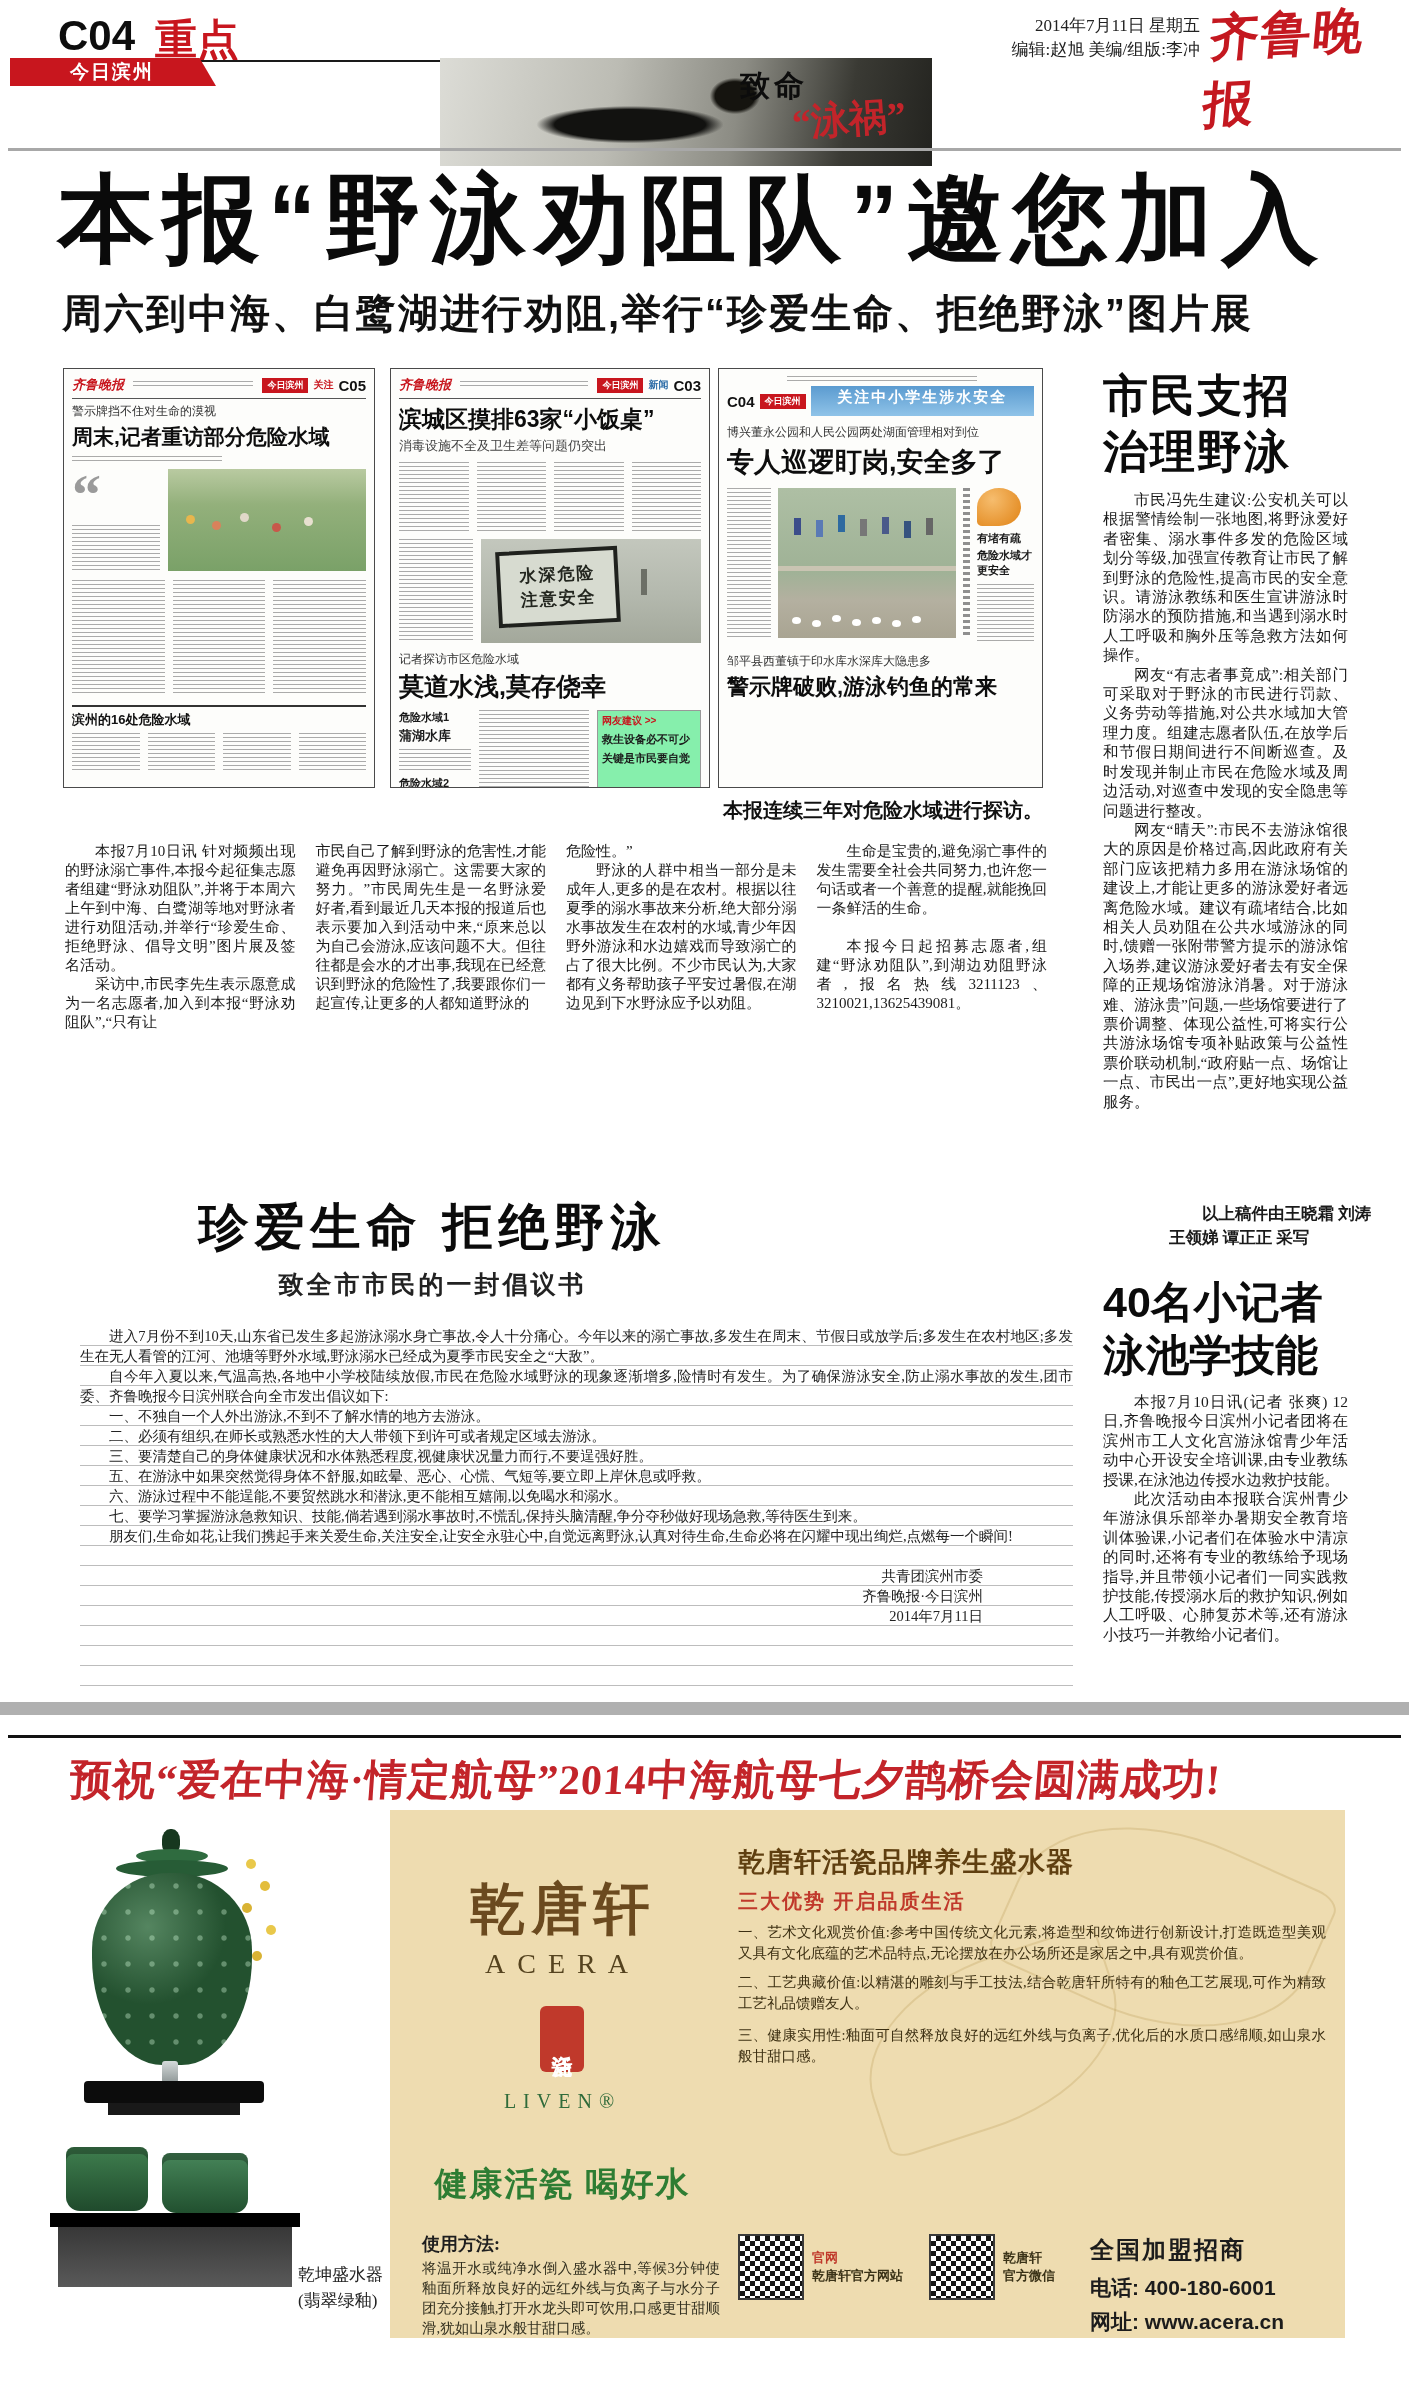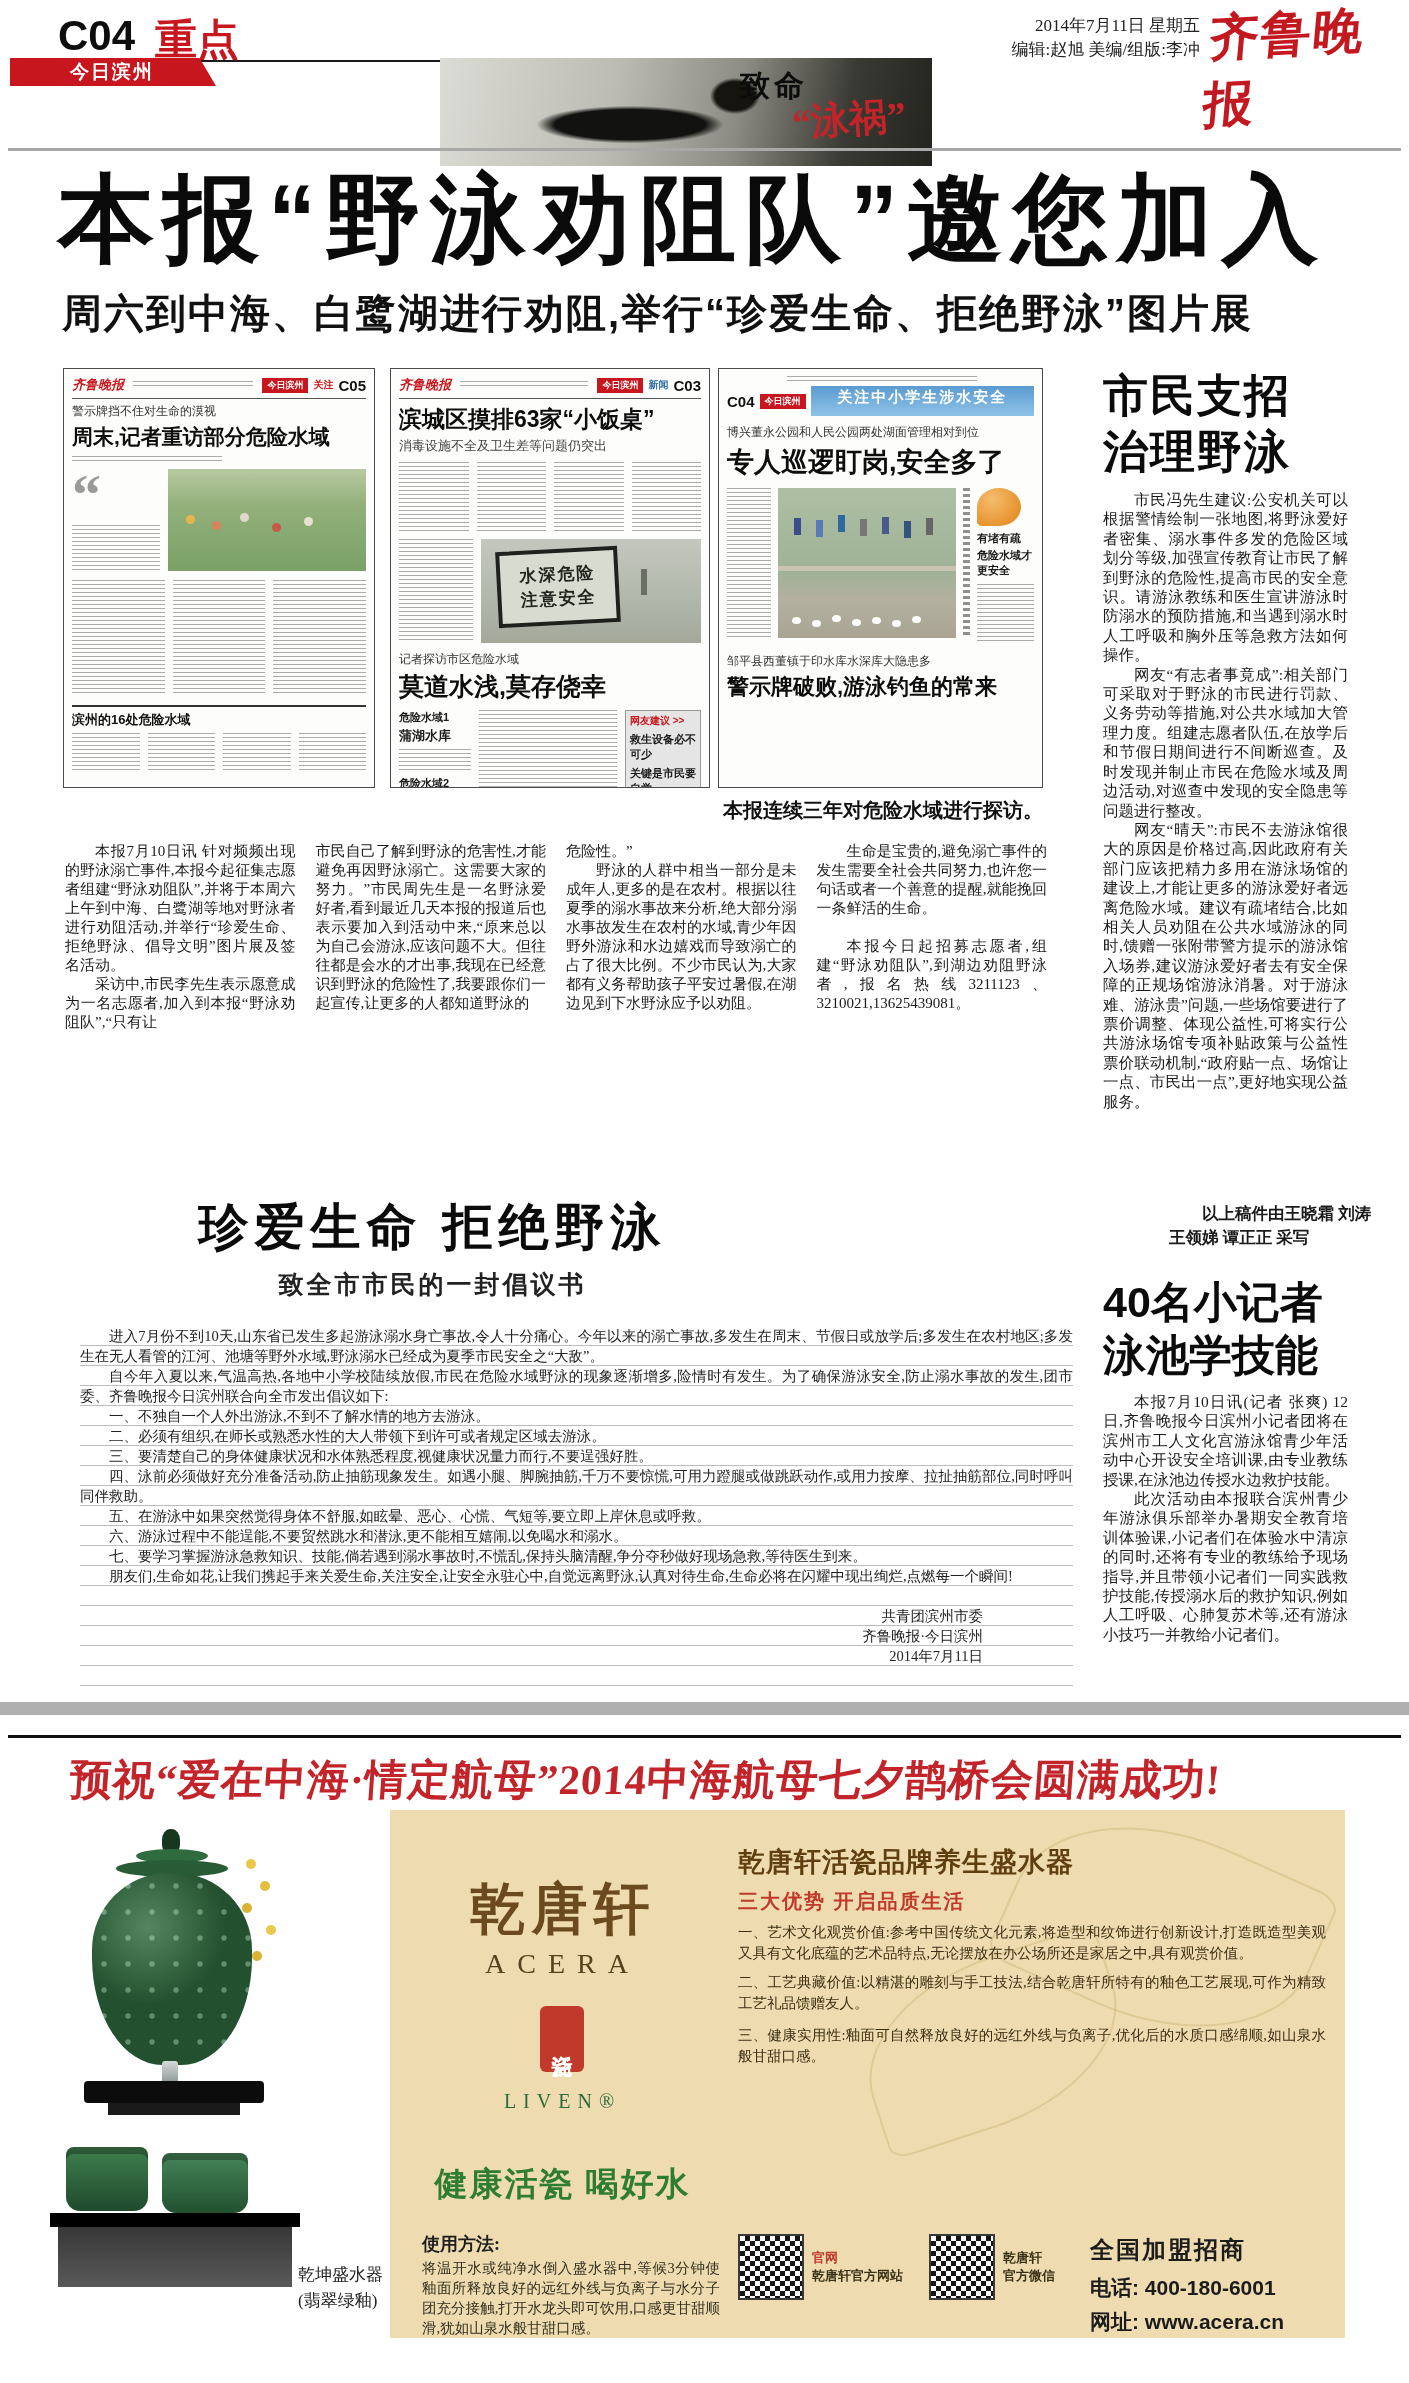--- a/index.html
+++ b/index.html
@@ -149,21 +149,21 @@
     <div class="clip-h1" style="font-size:25px;margin-top:2px;">莫道水浅,莫存侥幸</div>
     <div style="display:flex;gap:8px;margin-top:7px;">
       <div style="width:72px;">
         <div class="b" style="font-size:11px;">危险水域1</div>
         <div class="b" style="font-size:13px;margin-top:2px;">蒲湖水库</div>
         <div class="ftext" style="height:24px;margin-top:4px;"></div>
         <div class="b" style="font-size:11px;margin-top:3px;">危险水域2</div>
 
       </div>
       <div class="ftext" style="flex:1;height:88px;"></div>
-      <div style="width:76px;border:1px solid #999;padding:3px 4px;background:#e5e5e5;">
+      <div style="width:104px;border:1px solid #999;padding:3px 4px;background:#86efac;">
         <div class="b" style="font-size:10px;color:#c8161e;">网友建议 &gt;&gt;</div>
         <div class="b" style="font-size:11px;margin-top:4px;">救生设备必不可少</div>
         <div class="b" style="font-size:11px;margin-top:4px;">关键是市民要自觉</div>
 
       </div>
     </div>
 
   </div>
 
   <div class="clip" style="left:718px;width:325px;">
@@ -242,21 +242,20 @@
 
   <div class="abs sans" style="left:80px;top:1194px;width:705px;text-align:center;font-size:50px;font-weight:900;
        letter-spacing:6px;color:#0b0b0b;">珍爱生命  拒绝野泳</div>
   <div class="abs sans b" style="left:80px;top:1268px;width:705px;text-align:center;font-size:25px;letter-spacing:3px;color:#222;">致全市市民的一封倡议书</div>
   <div class="abs ruled just" style="left:80px;top:1326px;width:993px;height:372px;font-size:14.5px;line-height:20px;color:#222;">
     <p class="np">进入7月份不到10天,山东省已发生多起游泳溺水身亡事故,令人十分痛心。今年以来的溺亡事故,多发生在周末、节假日或放学后;多发生在农村地区;多发生在无人看管的江河、池塘等野外水域,野泳溺水已经成为夏季市民安全之“大敌”。</p>
     <p class="np">自今年入夏以来,气温高热,各地中小学校陆续放假,市民在危险水域野泳的现象逐渐增多,险情时有发生。为了确保游泳安全,防止溺水事故的发生,团市委、齐鲁晚报今日滨州联合向全市发出倡议如下:</p>
     <p class="np">一、不独自一个人外出游泳,不到不了解水情的地方去游泳。</p>
     <p class="np">二、必须有组织,在师长或熟悉水性的大人带领下到许可或者规定区域去游泳。</p>
     <p class="np">三、要清楚自己的身体健康状况和水体熟悉程度,视健康状况量力而行,不要逞强好胜。</p>
-    <p class="np">四、泳前必须做好充分准备活动,防止抽筋现象发生。如遇小腿、脚腕抽筋,千万不要惊慌,可用力蹬腿或做跳跃动作,或用力按摩、拉扯抽筋部位,同时呼叫同伴救助。</p>
     <p class="np">五、在游泳中如果突然觉得身体不舒服,如眩晕、恶心、心慌、气短等,要立即上岸休息或呼救。</p>
     <p class="np">六、游泳过程中不能逞能,不要贸然跳水和潜泳,更不能相互嬉闹,以免喝水和溺水。</p>
     <p class="np">七、要学习掌握游泳急救知识、技能,倘若遇到溺水事故时,不慌乱,保持头脑清醒,争分夺秒做好现场急救,等待医生到来。</p>
     <p class="np">朋友们,生命如花,让我们携起手来关爱生命,关注安全,让安全永驻心中,自觉远离野泳,认真对待生命,生命必将在闪耀中现出绚烂,点燃每一个瞬间!</p>
     <div style="text-align:right;padding-right:90px;margin-top:20px;">
       <div>共青团滨州市委</div>
       <div>齐鲁晚报·今日滨州</div>
       <div>2014年7月11日</div>
     </div>
   </div>

